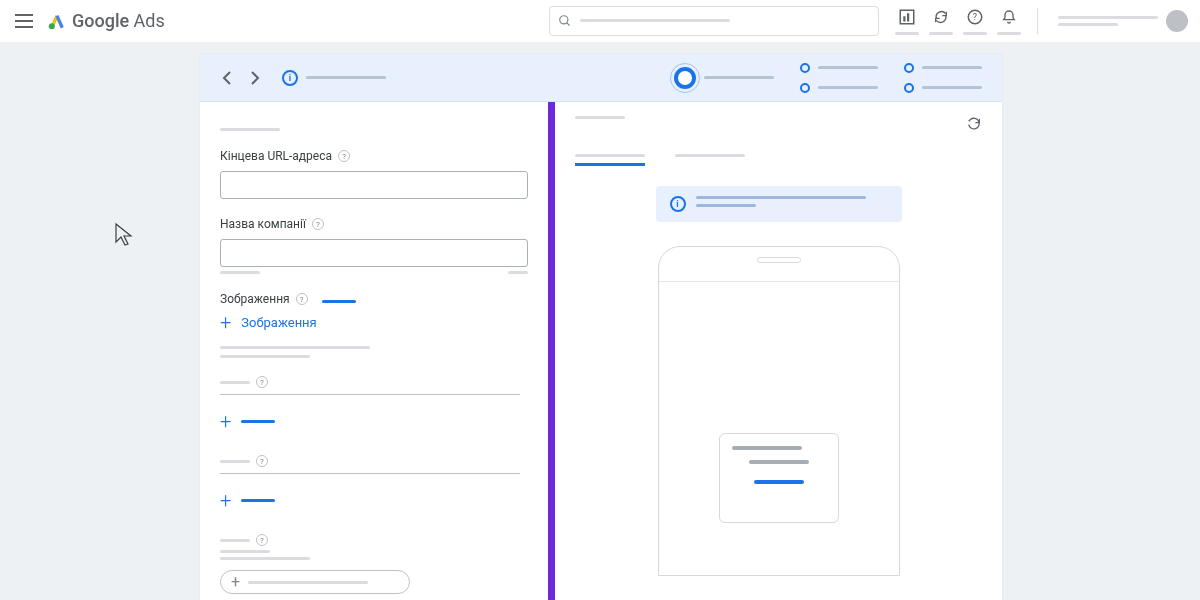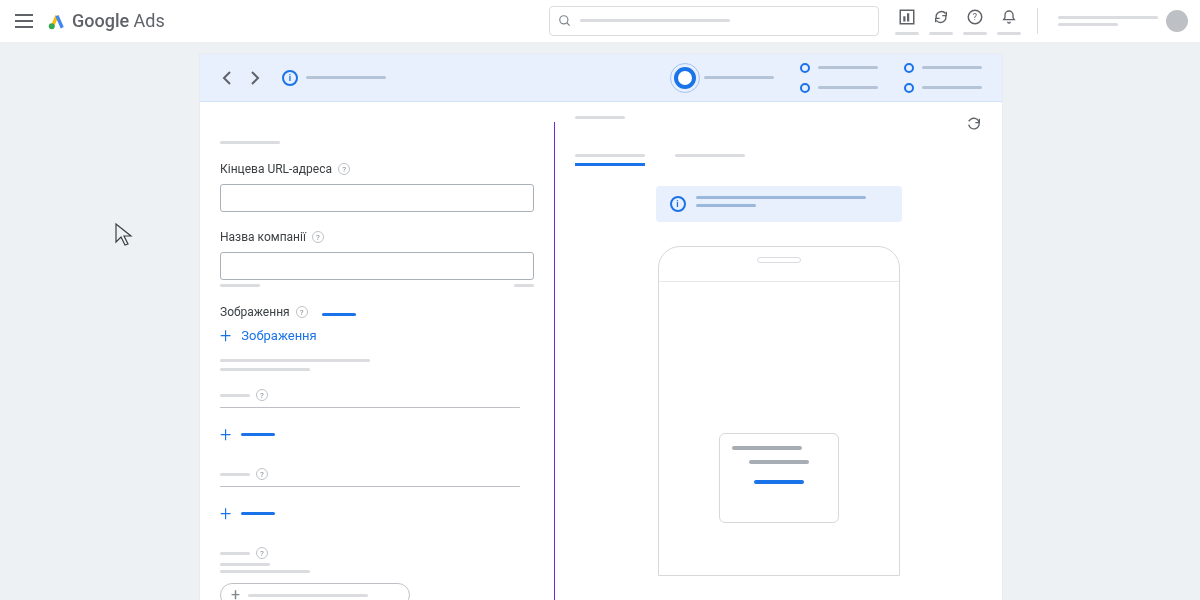--- a/index.html
+++ b/index.html
@@ -40,21 +40,21 @@
     .stepper-item { display: flex; align-items: center; gap: 8px; }
     .stepper-current .stepper-circle { width: 22px; height: 22px; border: 4px solid #1a73e8; border-radius: 50%; background: #fff; }
     .stepper-current .stepper-circle-inner { position: absolute; width: 30px; height: 30px; border: 1px solid #a5c3f5; border-radius: 50%; }
     .stepper-current { position: relative; display: flex; align-items: center; justify-content: center; }
     .step-small-circle { width: 10px; height: 10px; border: 2px solid #1a73e8; border-radius: 50%; }
     .step-group { display: flex; gap: 8px; align-items: center; }
     .step-col { display: flex; flex-direction: column; gap: 10px; }
 
     
     .main-split { display: flex; flex: 1; overflow: hidden; }
-    .form-panel { width: 355px; padding: 19px 20px; overflow-y: auto; border-right: 1px solid #6d28d9; margin-top: 20px; }
+    .form-panel { width: 355px; padding: 26px 20px; overflow-y: auto; border-right: 7px solid #6d28d9; }
     .preview-panel { flex: 1; padding: 14px 20px; position: relative; background: #fff; }
 
     
     .tiny-line { height: 3px; background: #dadce0; border-radius: 2px; }
     .section-label { font-size: 12px; color: #3c4043; display: flex; align-items: center; gap: 6px; margin-bottom: 8px; }
     .help-icon { width: 12px; height: 12px; border: 1px solid #bdc1c6; border-radius: 50%; display: inline-flex; align-items: center; justify-content: center; font-size: 8px; color: #80868b; }
     .input-field { width: 100%; height: 28px; border: 1px solid #a9b0b8; border-radius: 3px; background: #fff; }
     .sub-row { display: flex; justify-content: space-between; margin-top: 4px; }
     .section { margin-bottom: 18px; }
     .img-row { display: flex; gap: 14px; align-items: baseline; }

